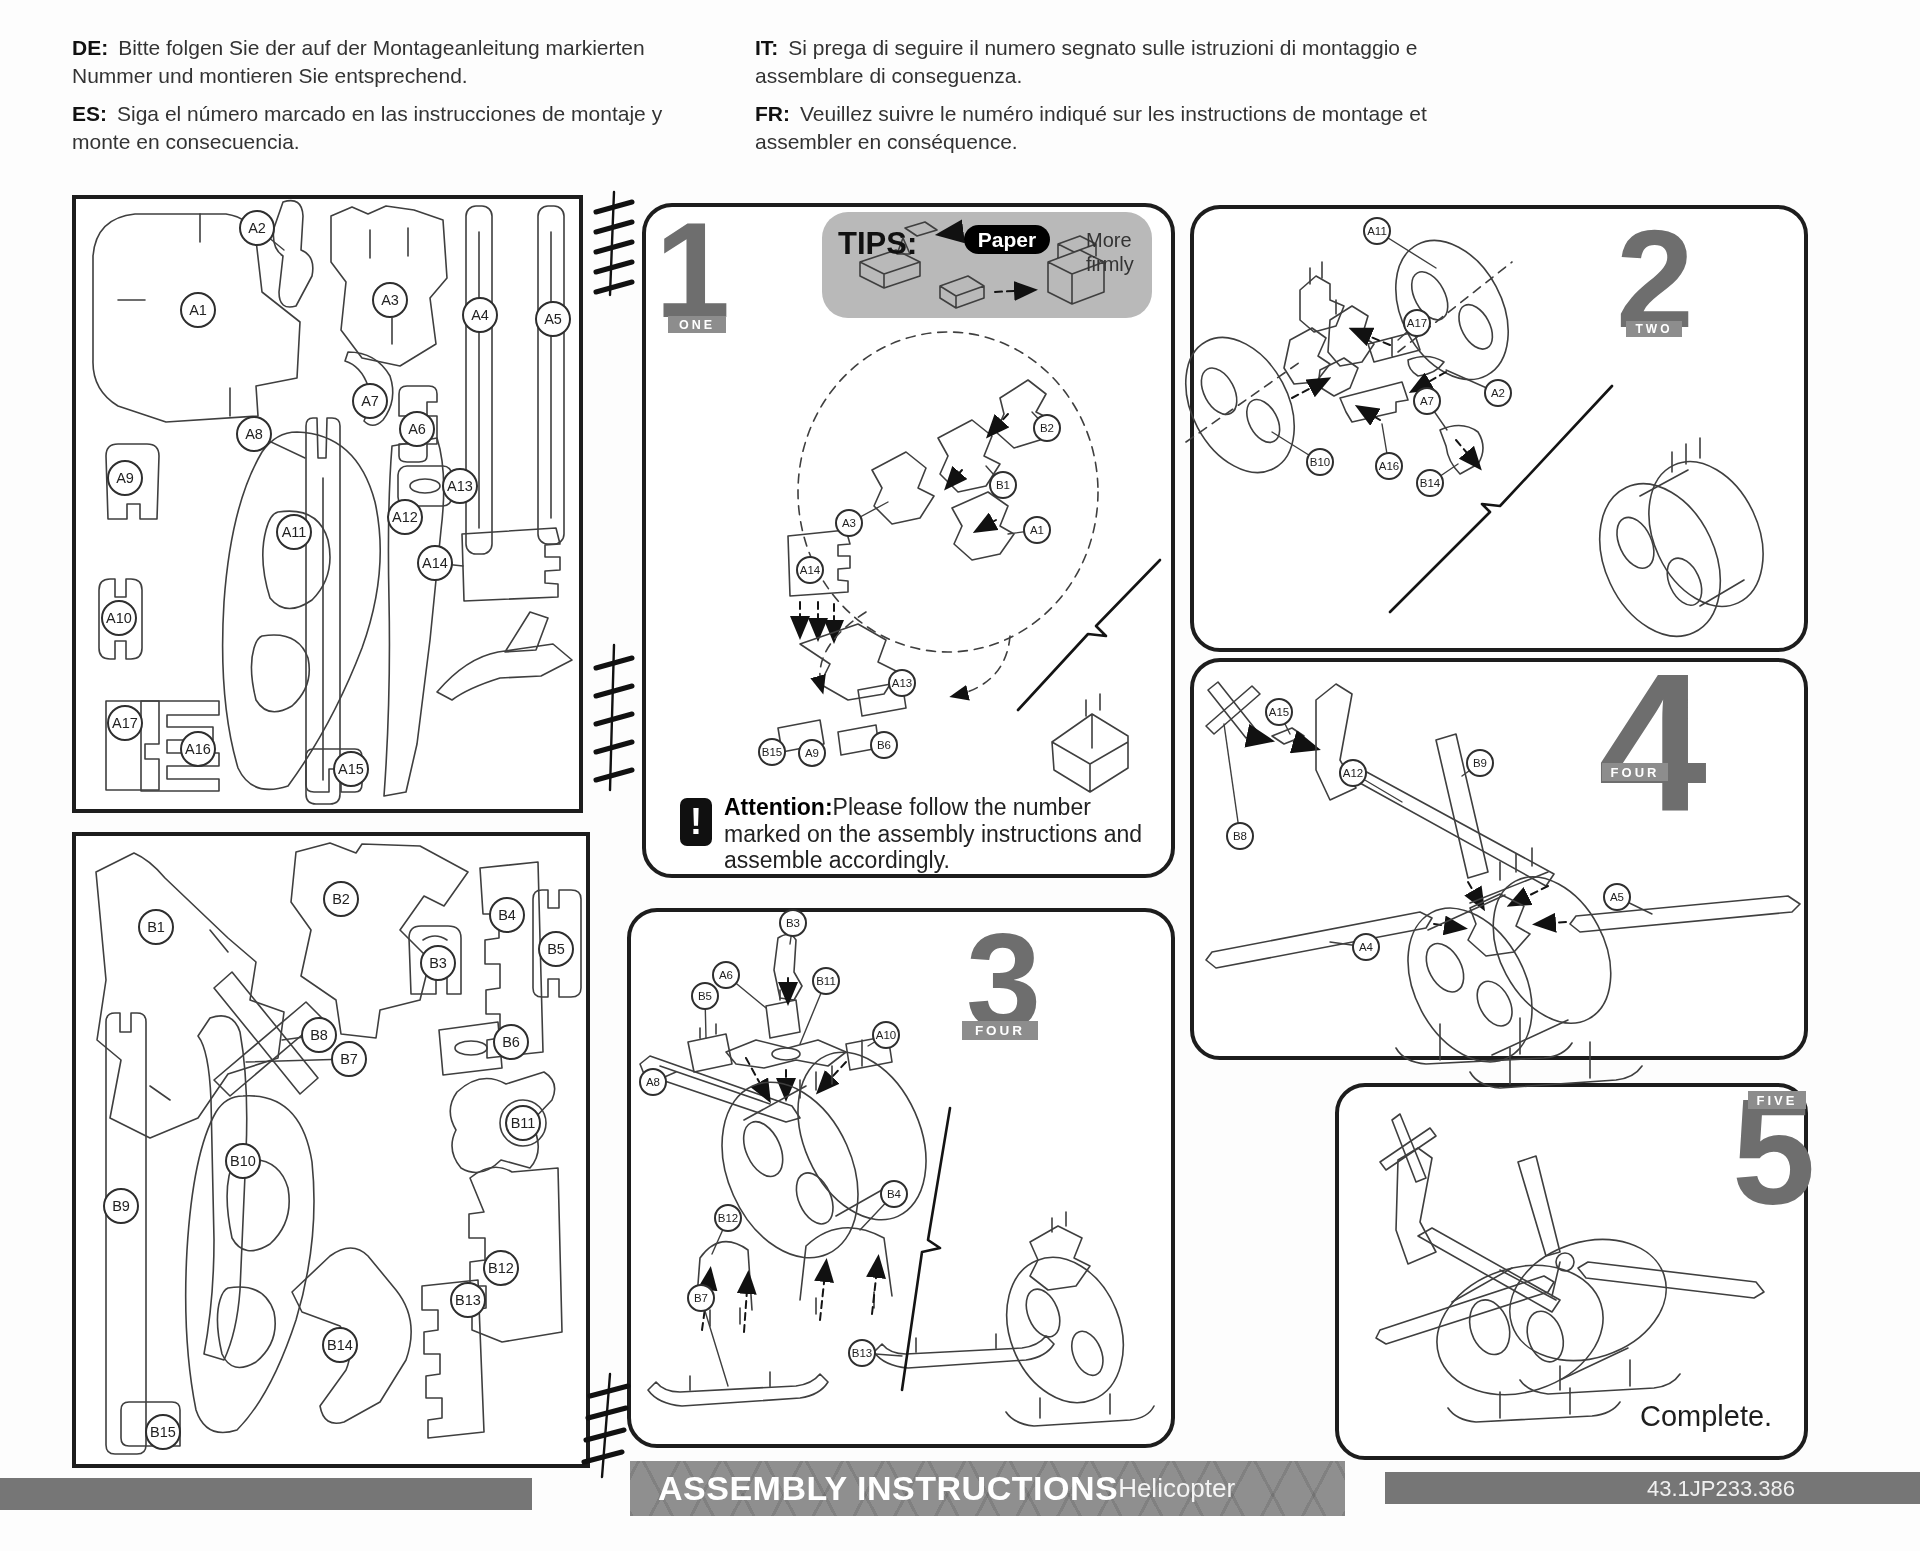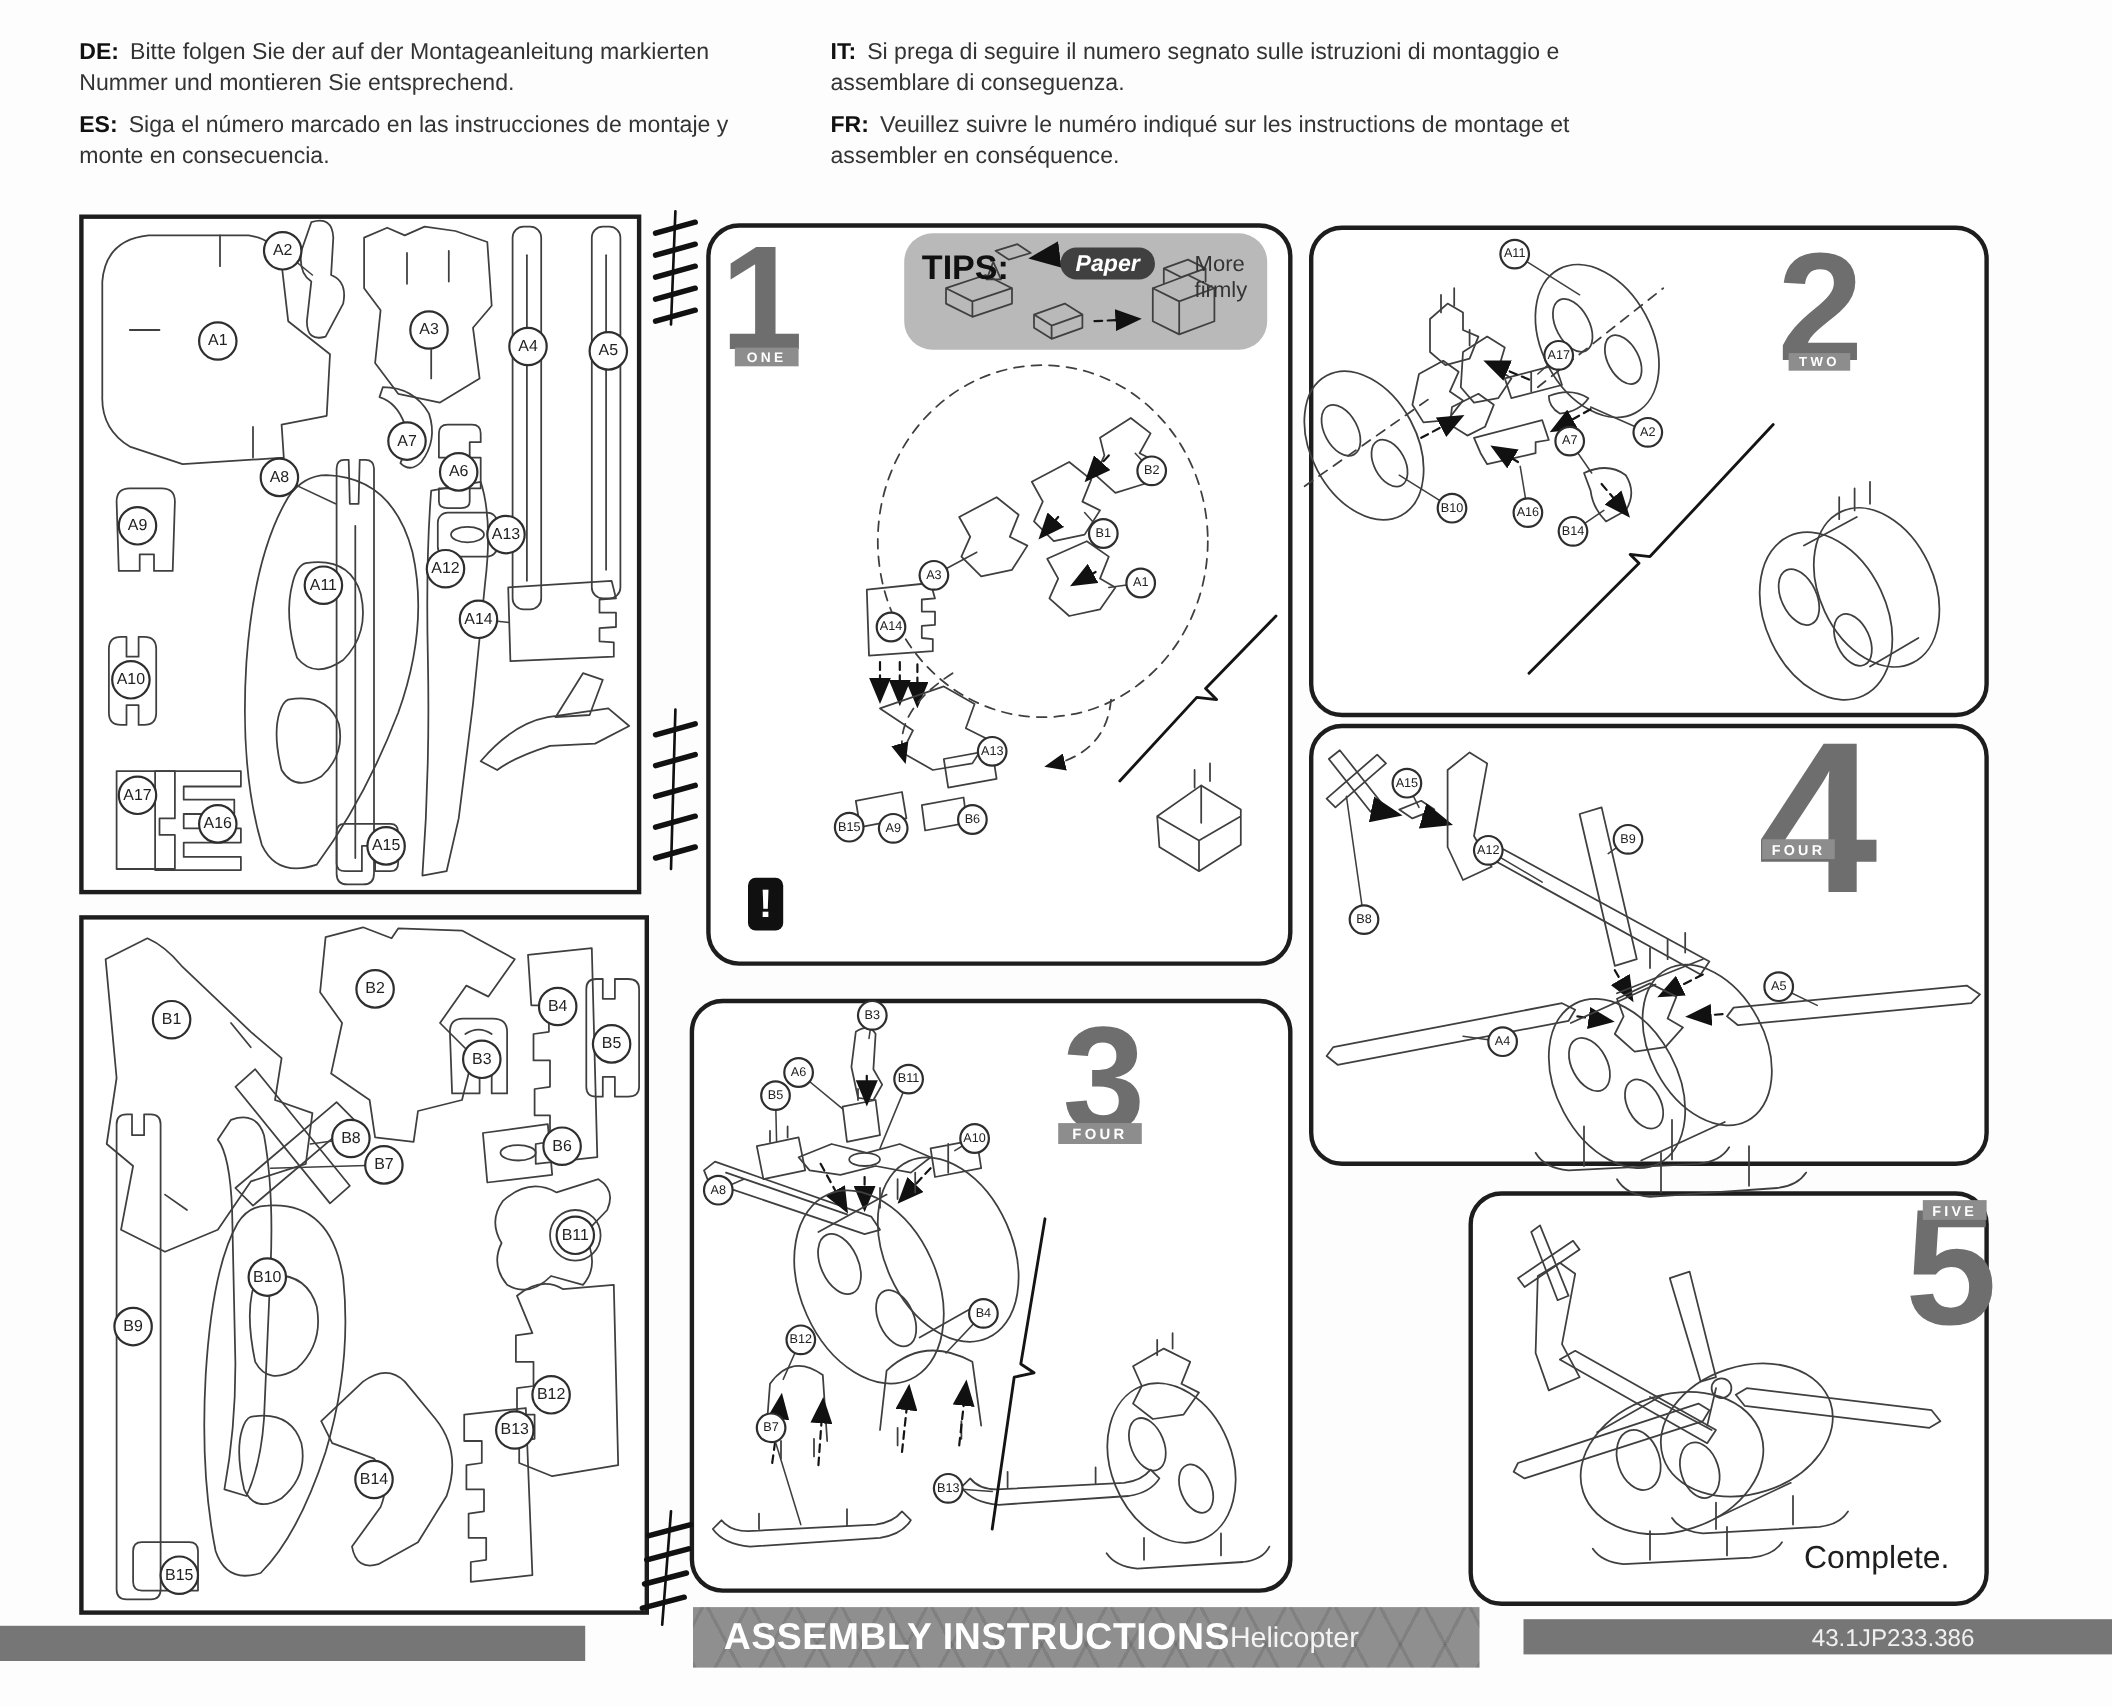--- a/index.html
+++ b/index.html
@@ -12,21 +12,21 @@
   
   .intro{font-size:21px;line-height:28px;color:#333;margin:0;z-index:5;}
   .intro .pfx{font-weight:bold;color:#111;margin-right:10px;}
   
   .numeral{font-weight:700;color:#6e6e6e;line-height:0.78;z-index:2;letter-spacing:-4px;}
   .word-band{background:#8d8d8d;color:#fff;font-weight:700;display:flex;align-items:center;
              justify-content:center;letter-spacing:3px;z-index:3;}
   
   .tips-box{background:#b9b9b9;border-radius:26px;z-index:2;}
   .tips-title{font-size:31px;font-weight:700;color:#111;z-index:5;}
-  .paper-pill{background:#404040;color:#fff;font-weight:700;font-style:italic;font-size:21px;
+  .paper-pill{background:#000000;color:#fff;font-weight:700;font-size:21px;
               border-radius:16px;display:flex;align-items:center;justify-content:center;z-index:5;}
   .more-note{font-size:20px;line-height:24px;color:#333;z-index:5;}
   
   .attn-icon{background:#101010;color:#fff;border-radius:7px;display:flex;align-items:center;
              justify-content:center;font-weight:700;font-size:36px;z-index:5;}
   .attn-text{font-size:23px;line-height:26.5px;color:#222;z-index:5;}
   .attn-text b{color:#000;}
   
   .banner{background:#8f8f8f;z-index:2;display:flex;align-items:center;
     background-image:
@@ -87,20 +87,21 @@
 
   <div class="numeral abs" style="left:1732px;top:1094px;font-size:150px">5</div>
   <div class="word-band abs" style="left:1748px;top:1091px;width:58px;height:18px;font-size:13px">FIVE</div>
 
   <div class="tips-box abs" style="left:822px;top:212px;width:330px;height:106px"></div>
   <div class="tips-title abs" style="left:838px;top:226px">TIPS:</div>
   <div class="paper-pill abs" style="left:964px;top:225px;width:86px;height:29px">Paper</div>
   <div class="more-note abs" style="left:1086px;top:228px;width:64px">More firmly</div>
 
   <div class="attn-icon abs" style="left:680px;top:798px;width:32px;height:48px">!</div>
+  <div class="attn-text abs" style="left:724px;top:794px;width:442px"><b>Attention:</b><span>Please follow the number marked on the assembly instructions and assemble accordingly.</span></div>
 
   <div class="complete-label abs" style="left:1640px;top:1400px;width:160px;">Complete.</div>
 
   <div class="banner abs" style="left:630px;top:1461px;width:715px;height:55px">
     <span class="banner-title">ASSEMBLY INSTRUCTIONS</span>
     <span class="banner-sub">Helicopter</span>
   </div>
   <div class="gray-bar abs" style="left:0;top:1478px;width:532px;height:32px"></div>
   <div class="gray-bar abs" style="left:1385px;top:1472px;width:535px;height:32px"></div>
   <div class="footer-code abs" style="left:1647px;top:1476px">43.1JP233.386</div>

